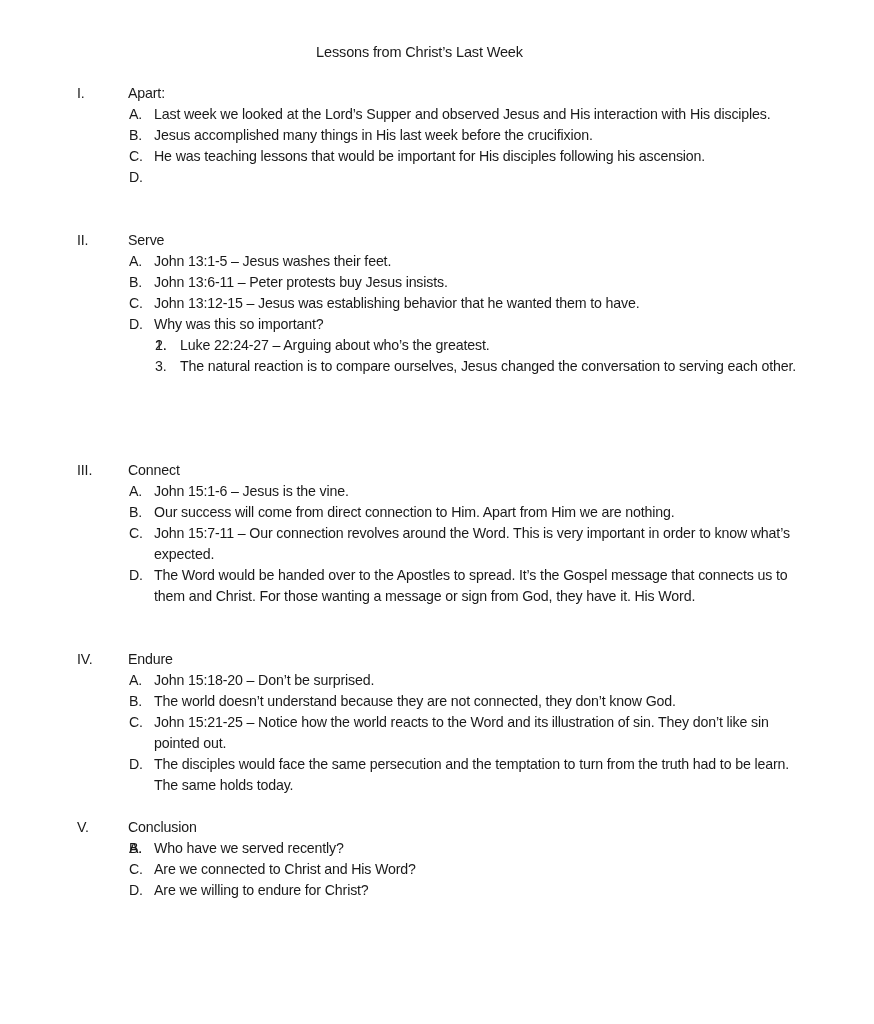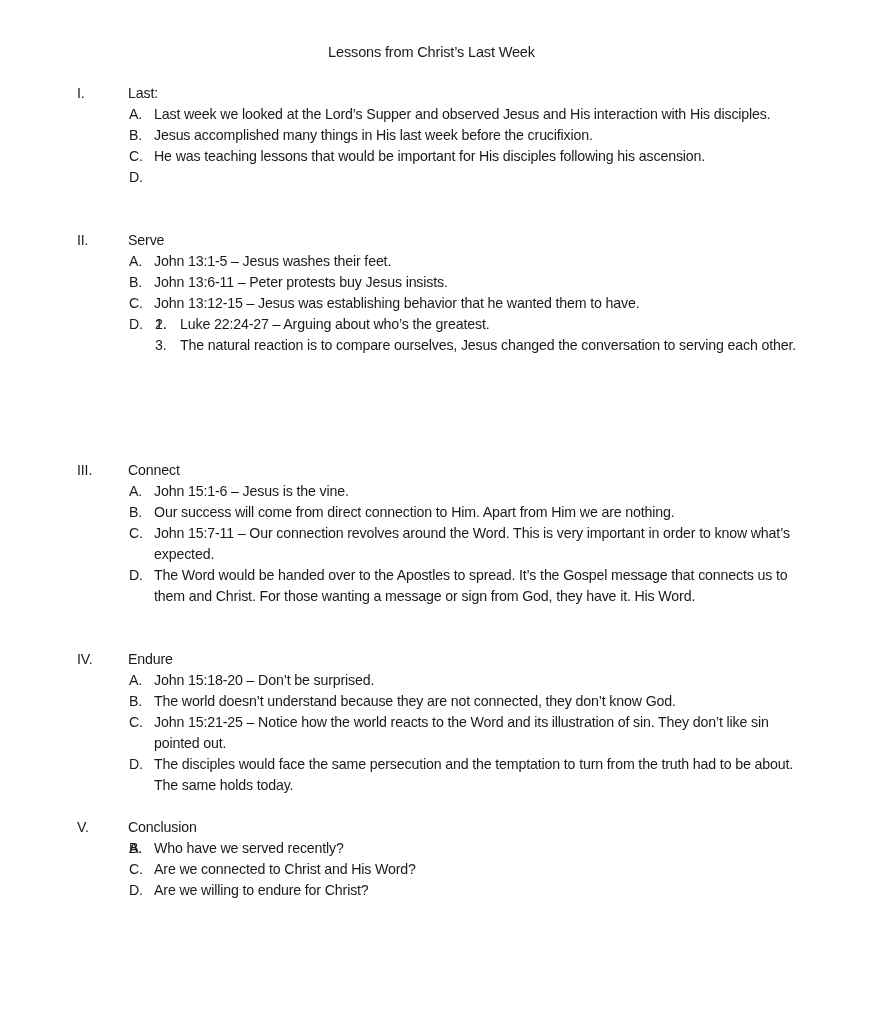--- a/index.html
+++ b/index.html
@@ -5,21 +5,21 @@
   html, body { margin: 0; padding: 0; background: #ffffff; }
   body {
     width: 874px; height: 1024px; position: relative; overflow: hidden;
     font-family: "Liberation Sans", "DejaVu Sans", sans-serif;
     color: #1a1a1a;
     font-size: 14.2px;
     letter-spacing: -0.15px;
   }
   .page { position: absolute; left: 0; top: 0; width: 874px; height: 1024px; }
   .title {
-    position: absolute; top: 42px; left: 12px; width: 839px;
+    position: absolute; top: 42px; left: 0; width: 839px;
     text-align: center; font-size: 14.5px; line-height: 20px;
   }
   .section { position: absolute; left: 0; width: 874px; }
   .roman {
     position: absolute; left: 77px; top: 0; line-height: 21px;
   }
   .heading {
     position: absolute; left: 128px; top: 0; line-height: 21px;
   }
   .items { position: absolute; left: 0; top: 21px; width: 874px; }
@@ -32,21 +32,21 @@
   .subitem .text { margin-left: 180px; width: 630px; }
 </style>
 </head>
 <body>
 
 <div class="page">
   <div class="title">Lessons from Christ’s Last Week</div>
 
   <div class="section" style="top:83px;">
     <span class="roman">I.</span>
-    <span class="heading">Last:</span>
+    <span class="heading">Apart:</span>
     <div class="items">
       <div class="item">
         <span class="marker">A.</span>
         <div class="text">Last week we looked at the Lord’s Supper and observed Jesus and His interaction with His disciples.</div>
       </div>
       <div class="item">
         <span class="marker">B.</span>
         <div class="text">Jesus accomplished many things in His last week before the crucifixion.</div>
       </div>
       <div class="item">
@@ -70,20 +70,21 @@
       <div class="item">
         <span class="marker">B.</span>
         <div class="text">John 13:6-11 – Peter protests buy Jesus insists.</div>
       </div>
       <div class="item">
         <span class="marker">C.</span>
         <div class="text">John 13:12-15 – Jesus was establishing behavior that he wanted them to have.</div>
       </div>
       <div class="item">
         <span class="marker">D.</span>
+        <div class="text">Why was this so important?</div>
       </div>
       <div class="subitems">
         <div class="subitem">
           <span class="marker">1.</span>
         </div>
         <div class="subitem">
           <span class="marker">2.</span>
           <div class="text">Luke 22:24-27 – Arguing about who’s the greatest.</div>
         </div>
         <div class="subitem">
@@ -128,21 +129,21 @@
       <div class="item">
         <span class="marker">B.</span>
         <div class="text">The world doesn’t understand because they are not connected, they don’t know God.</div>
       </div>
       <div class="item">
         <span class="marker">C.</span>
         <div class="text">John 15:21-25 – Notice how the world reacts to the Word and its illustration of sin. They don’t like sin pointed out.</div>
       </div>
       <div class="item">
         <span class="marker">D.</span>
-        <div class="text">The disciples would face the same persecution and the temptation to turn from the truth had to be about. The same holds today.</div>
+        <div class="text">The disciples would face the same persecution and the temptation to turn from the truth had to be learn. The same holds today.</div>
       </div>
     </div>
   </div>
 
   <div class="section" style="top:817px;">
     <span class="roman">V.</span>
     <span class="heading">Conclusion</span>
     <div class="items">
       <div class="item">
         <span class="marker">A.</span>

